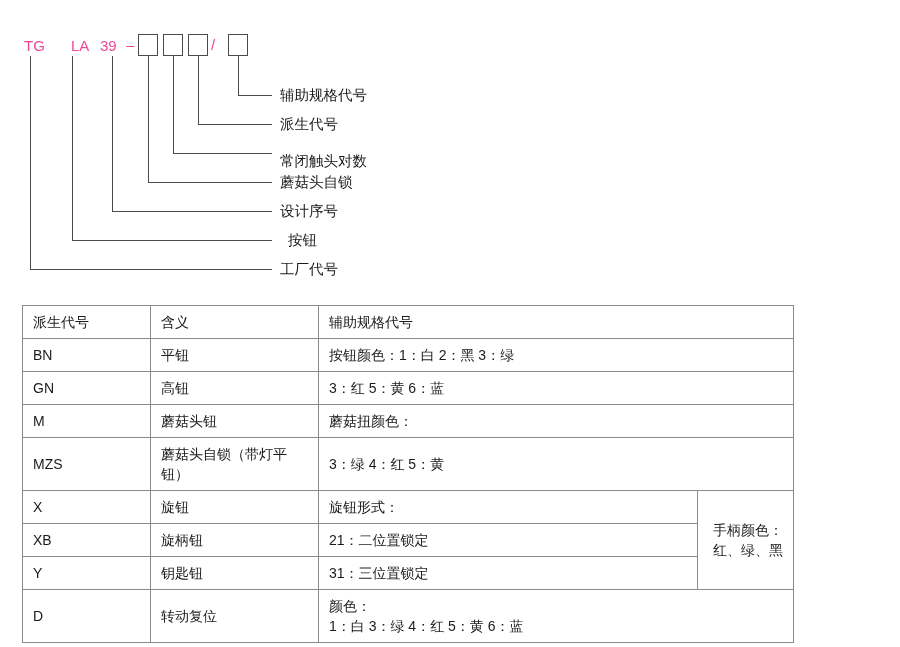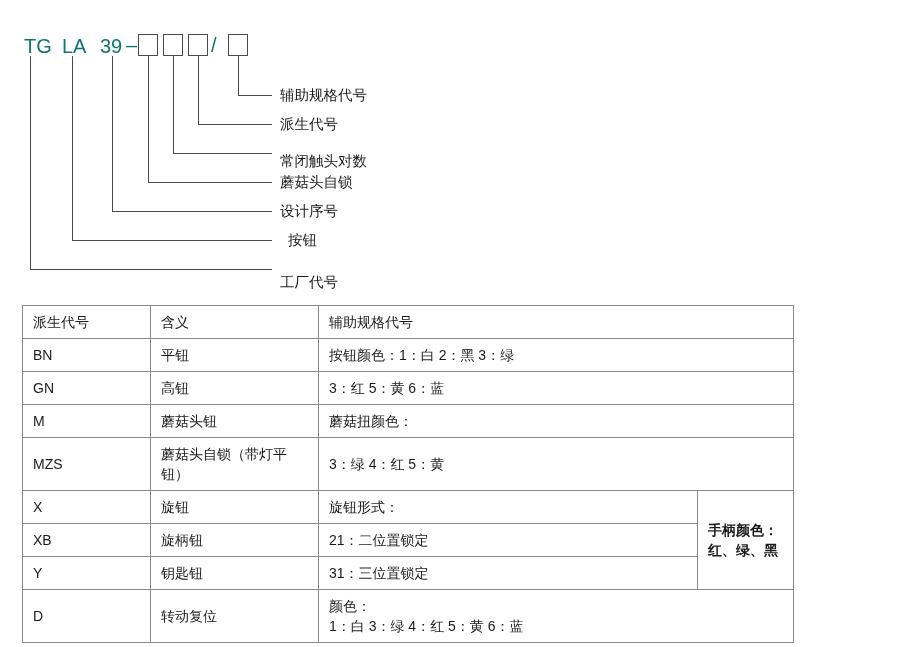--- a/index.html
+++ b/index.html
@@ -24,23 +24,23 @@
   
   #designation {
     position: absolute;
     left: 0;
     top: 0;
     width: 900px;
     height: 295px;
   }
   .code-token {
     position: absolute;
-    font-size: 20px;
+    font-size: 15px;
     line-height: 20px;
-    color: #0f766e;
+    color: #ec4899;
     white-space: nowrap;
   }
   .code-box {
     position: absolute;
     border: 1px solid #4a4a4a;
     background: #ffffff;
     box-sizing: border-box;
   }
   .lead-label {
     position: absolute;
@@ -75,34 +75,34 @@
     font-size: 14px;
     color: #1a1a1a;
     padding: 6px 10px;
     vertical-align: middle;
     line-height: 20px;
     height: 18px;
   }
   td.c-code { width: 128px; }
   td.c-mean { width: 168px; margin-left: 22px; }
   td.c-aux  { }
-  td.c-handle { width: 96px; text-align: left; font-weight: bold; }
+  td.c-handle { width: 96px; text-align: right; }
   .nowrapline { white-space: nowrap; }
   .indent-line { padding-left: 46px; }
   .cell-stack span { display: block; }
 </style>
 </head>
 <body>
 
 <div id="page">
 
   <div id="designation">
 
     <div class="code-token" style="left:24px; top:36px;">TG</div>
-    <div class="code-token" style="left:62px; top:36px;">LA</div>
+    <div class="code-token" style="left:71px; top:36px;">LA</div>
     <div class="code-token" style="left:100px; top:36px;">39</div>
     <div class="code-token" style="left:126px; top:35px;">–</div>
     <div class="code-token" style="left:211px; top:35px;">/</div>
 
     <div class="code-box" style="left:138px; top:34px; width:20px; height:22px;"></div>
     <div class="code-box" style="left:163px; top:34px; width:20px; height:22px;"></div>
     <div class="code-box" style="left:188px; top:34px; width:20px; height:22px;"></div>
     <div class="code-box" style="left:228px; top:34px; width:20px; height:22px;"></div>
 
     <div class="vline" style="left:238px; top:56px;  height:39px;"></div>
@@ -125,21 +125,21 @@
 
     <div class="vline" style="left:30px; top:56px;  height:213px;"></div>
     <div class="hline" style="left:30px; top:269px; width:242px;"></div>
 
     <div class="lead-label" style="left:280px; top:86px;">辅助规格代号</div>
     <div class="lead-label" style="left:280px; top:115px;">派生代号</div>
     <div class="lead-label" style="left:280px; top:152px;">常闭触头对数</div>
     <div class="lead-label" style="left:280px; top:173px;">蘑菇头自锁</div>
     <div class="lead-label" style="left:280px; top:202px;">设计序号</div>
     <div class="lead-label" style="left:288px; top:231px;">按钮</div>
-    <div class="lead-label" style="left:280px; top:260px;margin-top:13px;">工厂代号</div>
+    <div class="lead-label" style="left:280px; top:260px;">工厂代号</div>
   </div>
 
   <table id="spec-table">
     <colgroup>
       <col style="width:128px">
       <col style="width:168px">
       <col>
       <col style="width:96px">
     </colgroup>
     <tbody>

